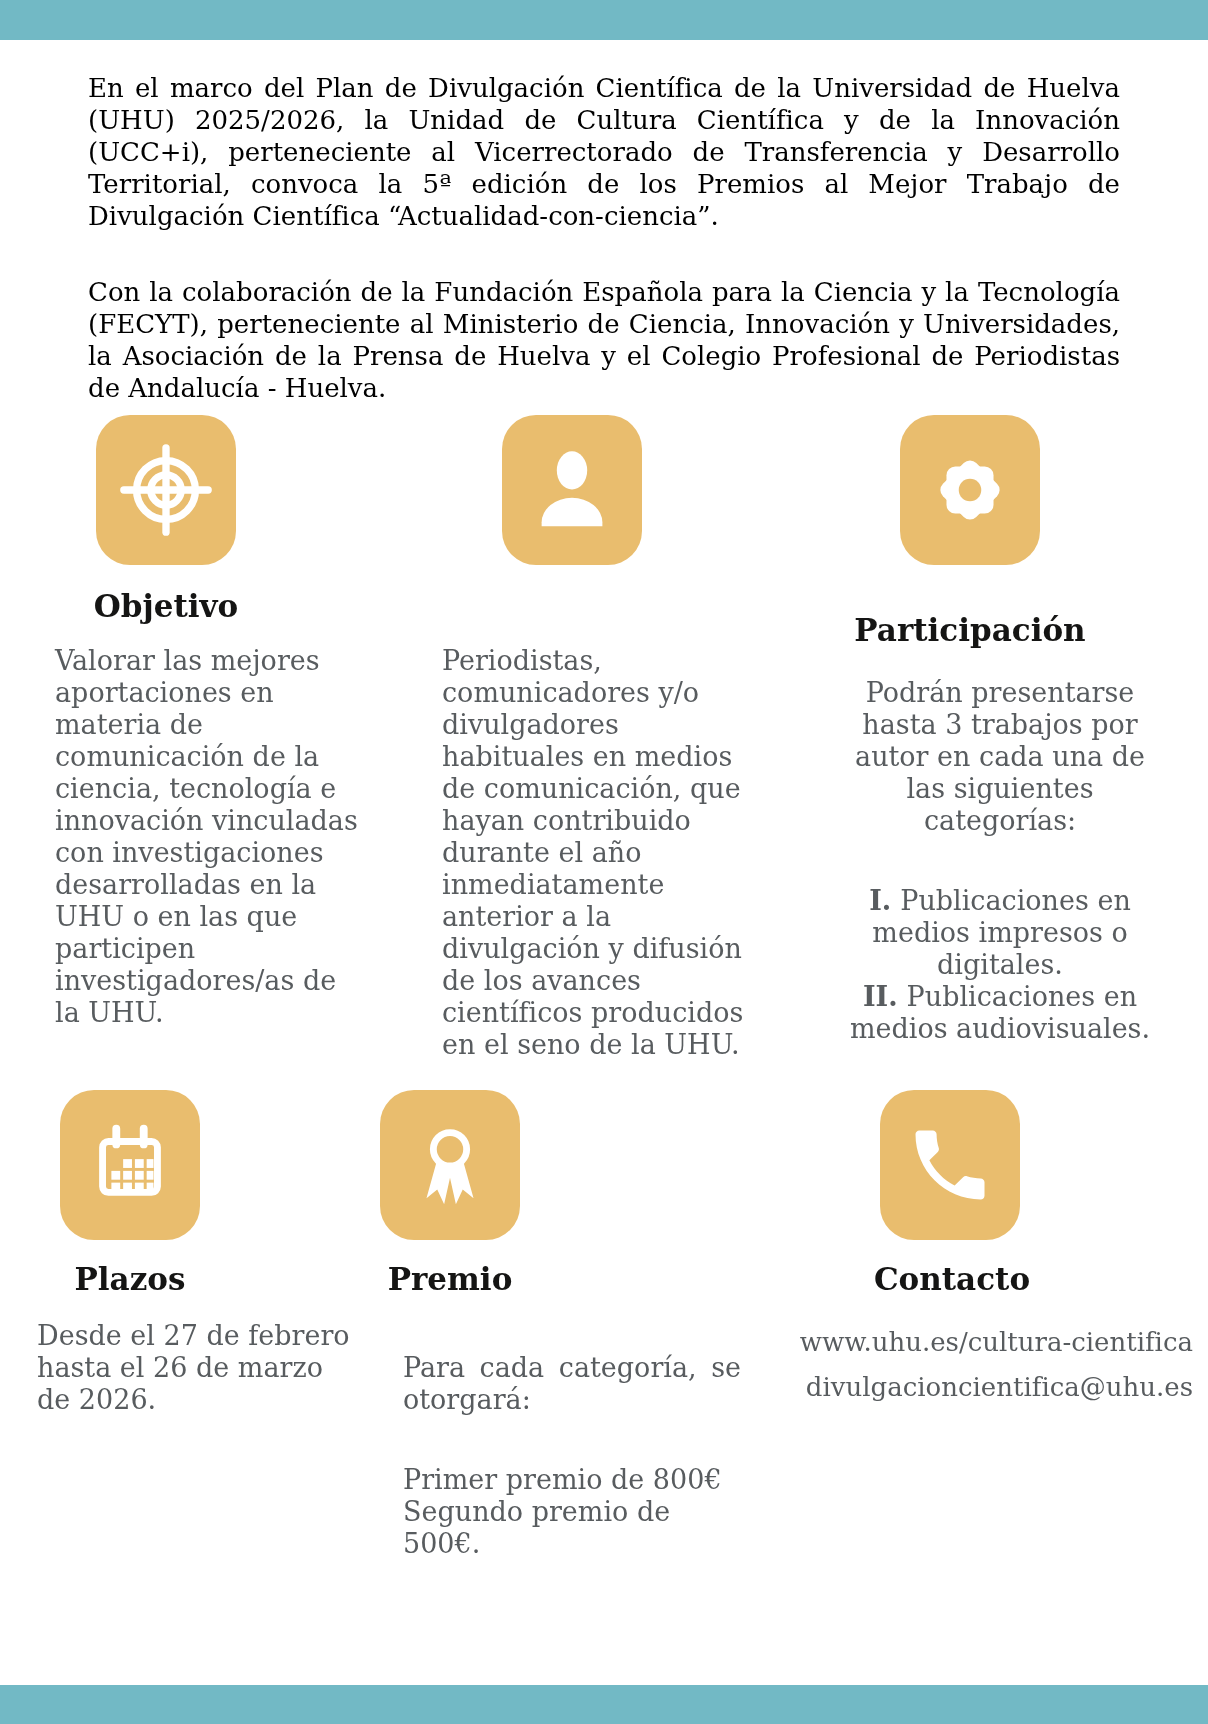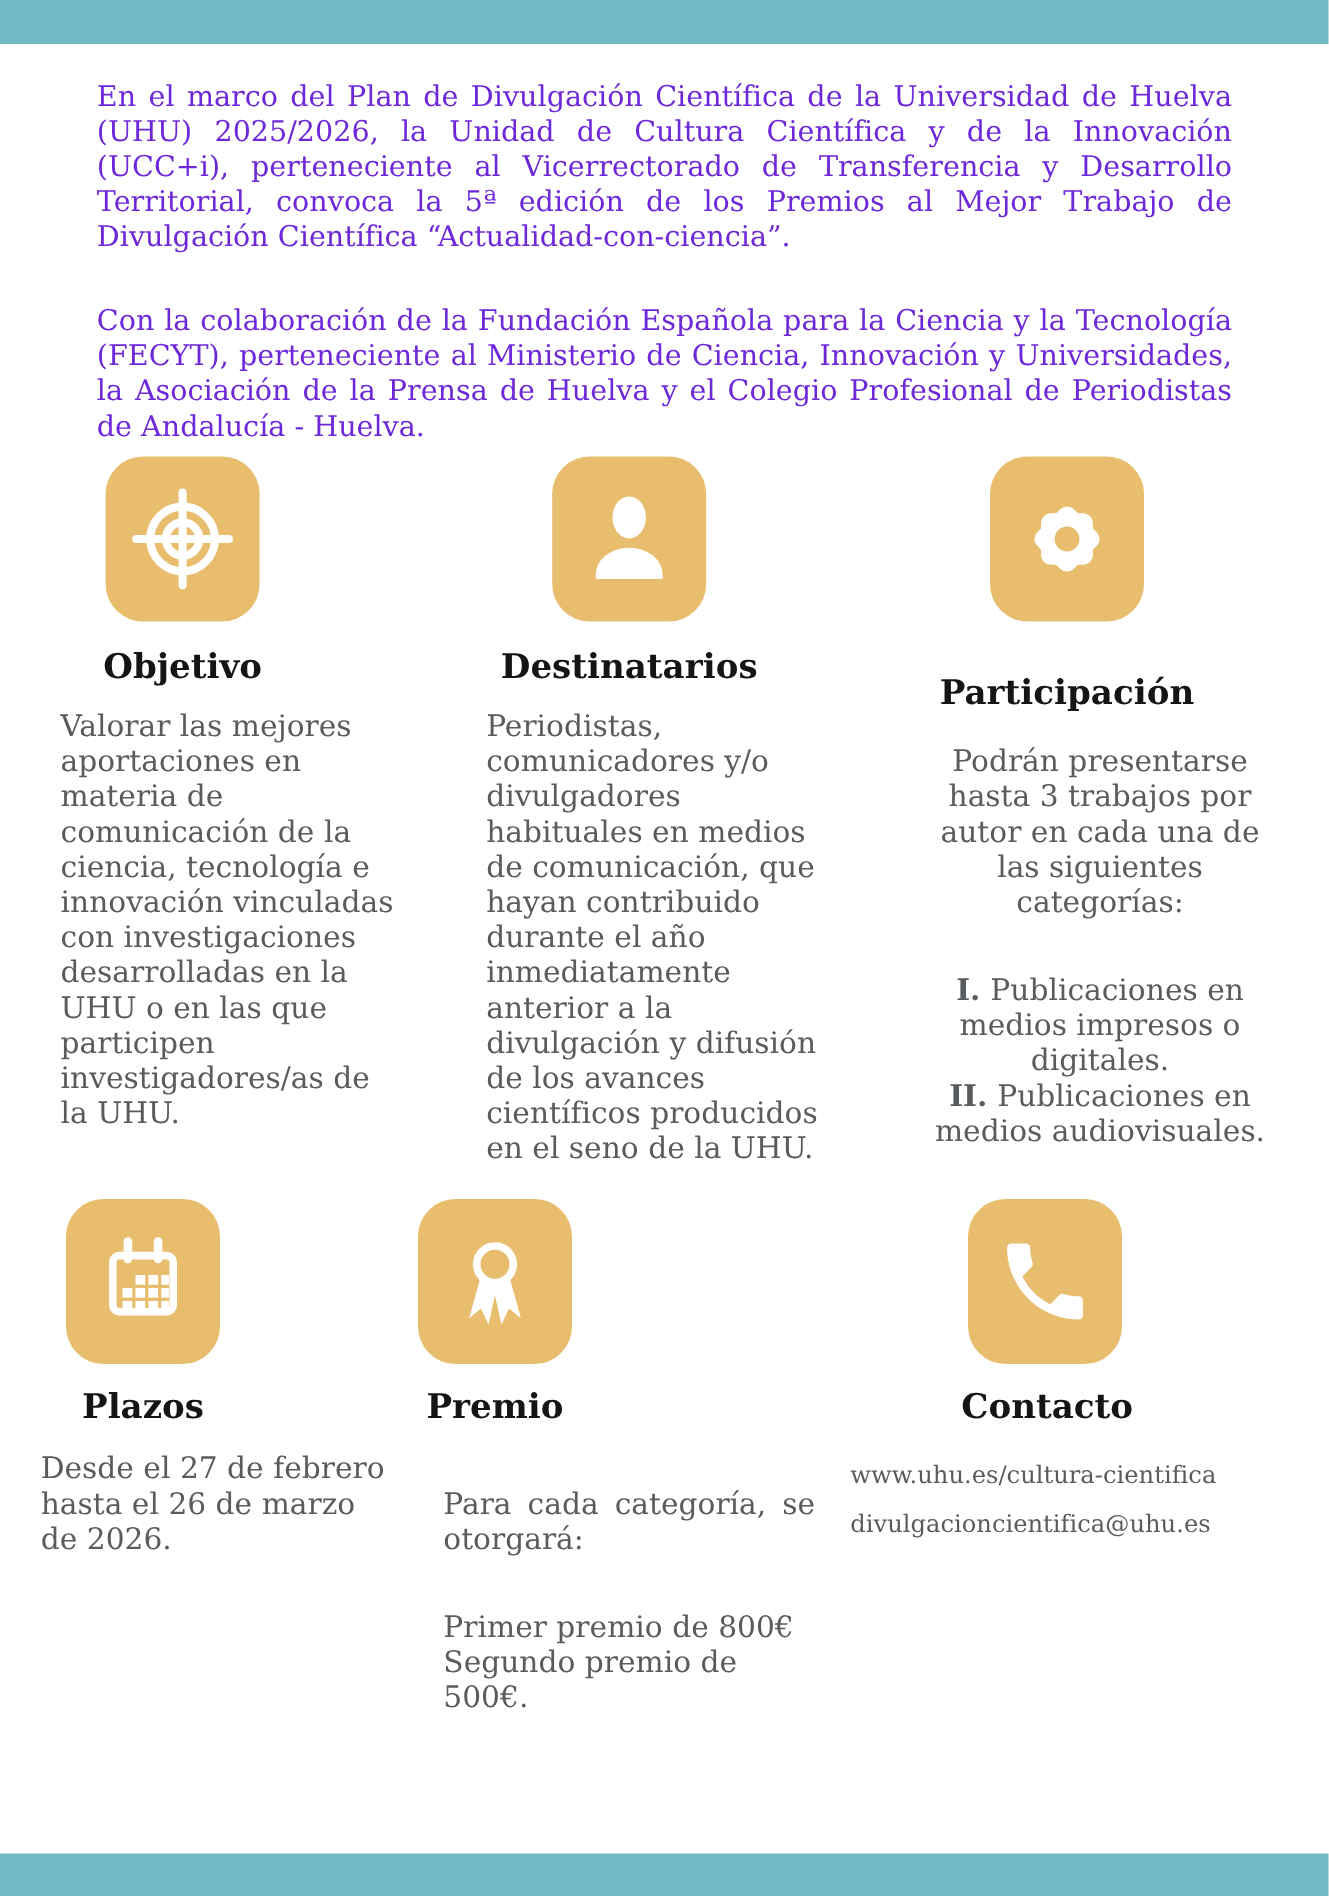--- a/index.html
+++ b/index.html
@@ -7,41 +7,41 @@
     position:relative;width:1208px;height:1724px;margin:0 auto;
     background:#ffffff;overflow:hidden;
     font-family:"DejaVu Serif", serif;
   }
   .accent-bar{position:absolute;left:0;width:1208px;background:#72b9c5;}
   .accent-bar.top{top:0;height:40px;}
   .accent-bar.bottom{top:1685px;height:39px;}
 
   .intro{
     position:absolute;left:88px;top:72px;width:1032px;
-    color:#6d28d9;font-size:26px;line-height:32px;text-align:justify;
+    color:#000000;font-size:26px;line-height:32px;text-align:justify;
   }
   .intro p{margin:0 0 44px 0;}
 
   .tile{
     position:absolute;width:140px;height:150px;border-radius:34px;
     background:#e9bd6e;display:flex;align-items:center;justify-content:center;
   }
   .tile svg{display:block;}
 
   .card-title{
     position:absolute;width:360px;text-align:center;
     font-weight:bold;font-size:31px;line-height:34px;color:#151514;
   }
   .body-text{
     position:absolute;color:#585c5f;font-size:27px;line-height:32px;
     white-space:pre-line;
   }
   .cats{margin-top:48px;white-space:normal;}
   .cat-item .numeral{color:#585c5f;margin-right:9px;}
-  .contact-links{text-align:left;white-space:normal;font-size:22px;}
+  .contact-links{text-align:right;white-space:normal;font-size:26px;}
   .contact-links .link{display:block;}
   .contact-links .link + .link{margin-top:13px;}
 
   
   #tile-objetivo{left:96px;top:415px;}
   #tile-destinatarios{left:502px;top:415px;}
   #tile-participacion{left:900px;top:415px;}
   #title-objetivo{left:-14px;top:589px;}
   #title-destinatarios{left:392px;top:589px;}
   #title-participacion{left:790px;top:589px;margin-top:24px;}
@@ -97,21 +97,20 @@
 la UHU.</div>
 
   <div class="tile" id="tile-destinatarios">
     <span>
       <svg width="98" height="98" viewBox="0 0 100 100" fill="#ffffff">
         <ellipse cx="50" cy="30" rx="15.5" ry="19.5"></ellipse>
         <path d="M19 87 v-4 a31 25 0 0 1 62 0 v4 z"></path>
       </svg>
     </span>
   </div>
-  <div class="card-title" id="title-destinatarios">Destinatarios</div>
   <div class="body-text" id="body-destinatarios">Periodistas,
 comunicadores y/o
 divulgadores
 habituales en medios
 de comunicación, que
 hayan contribuido
 durante el año
 inmediatamente
 anterior a la
 divulgación y difusión

